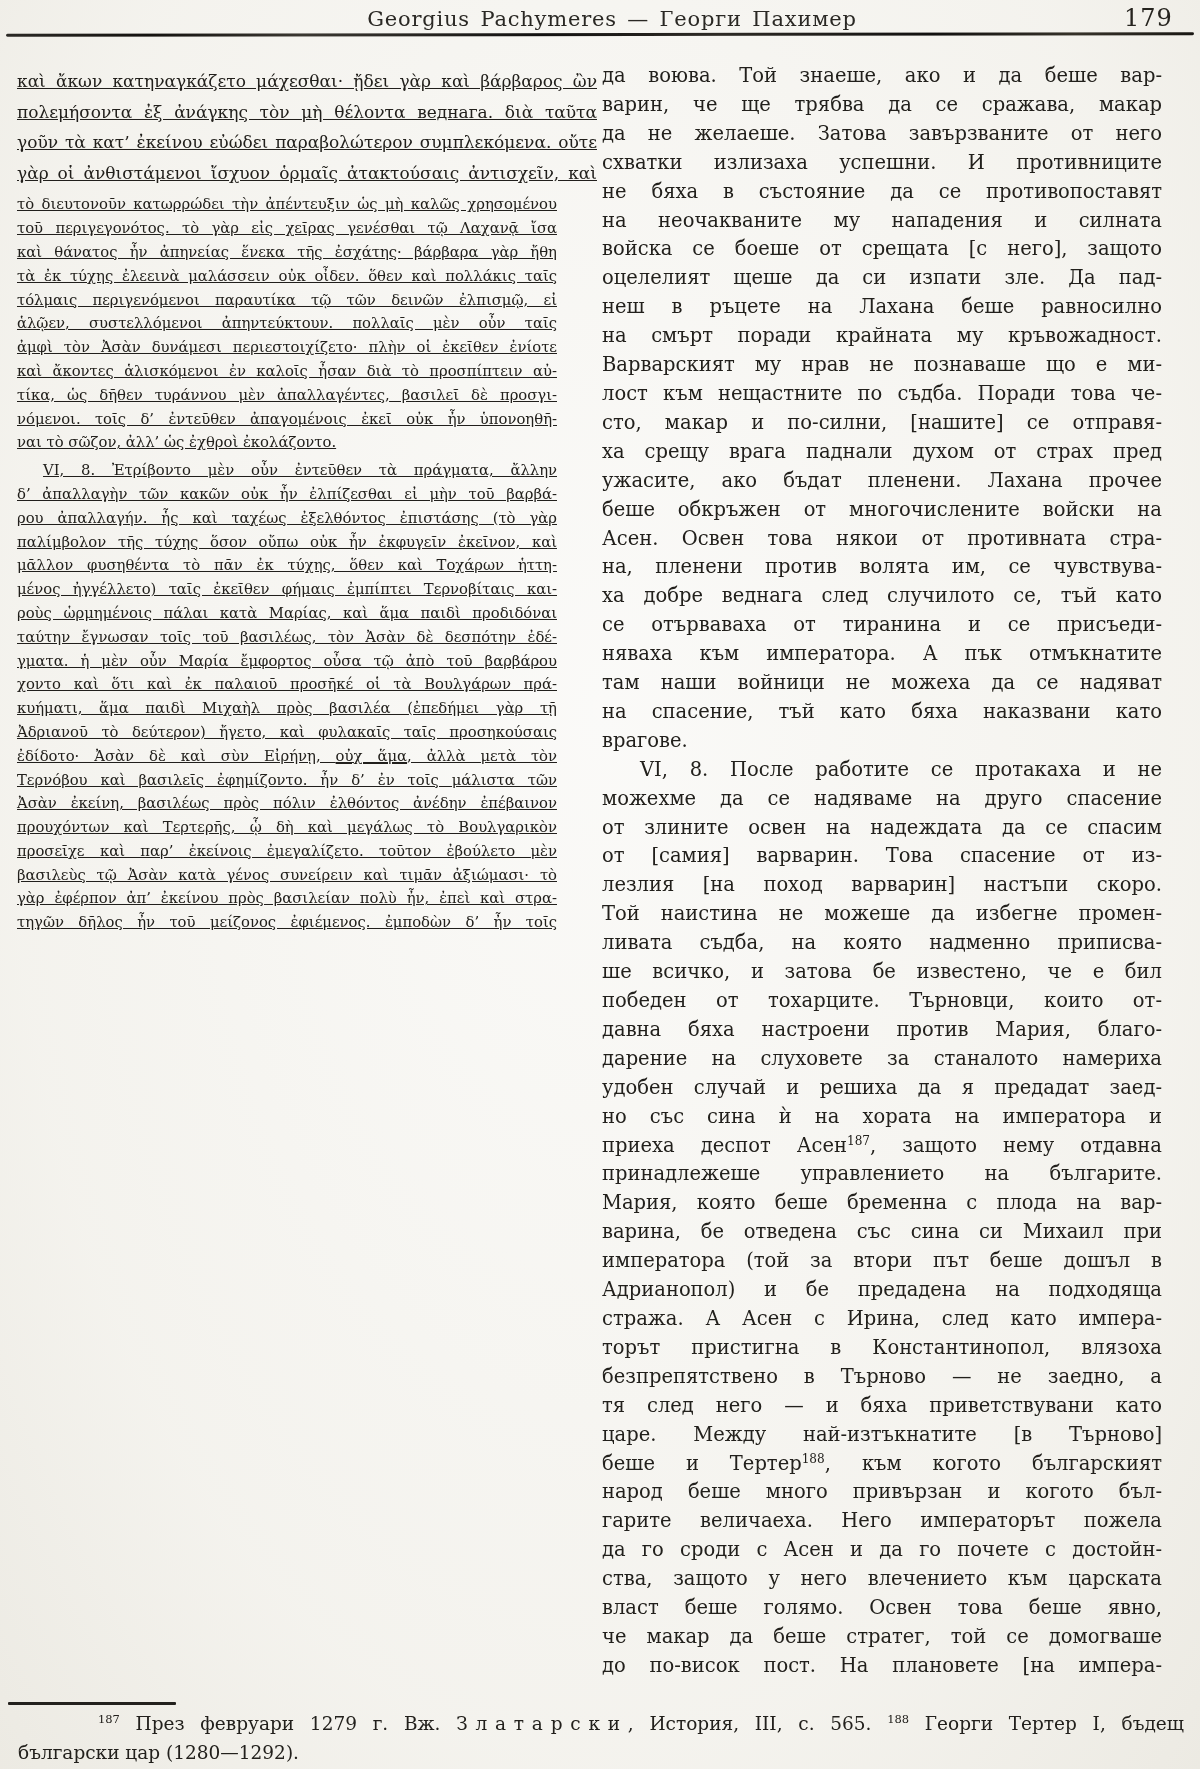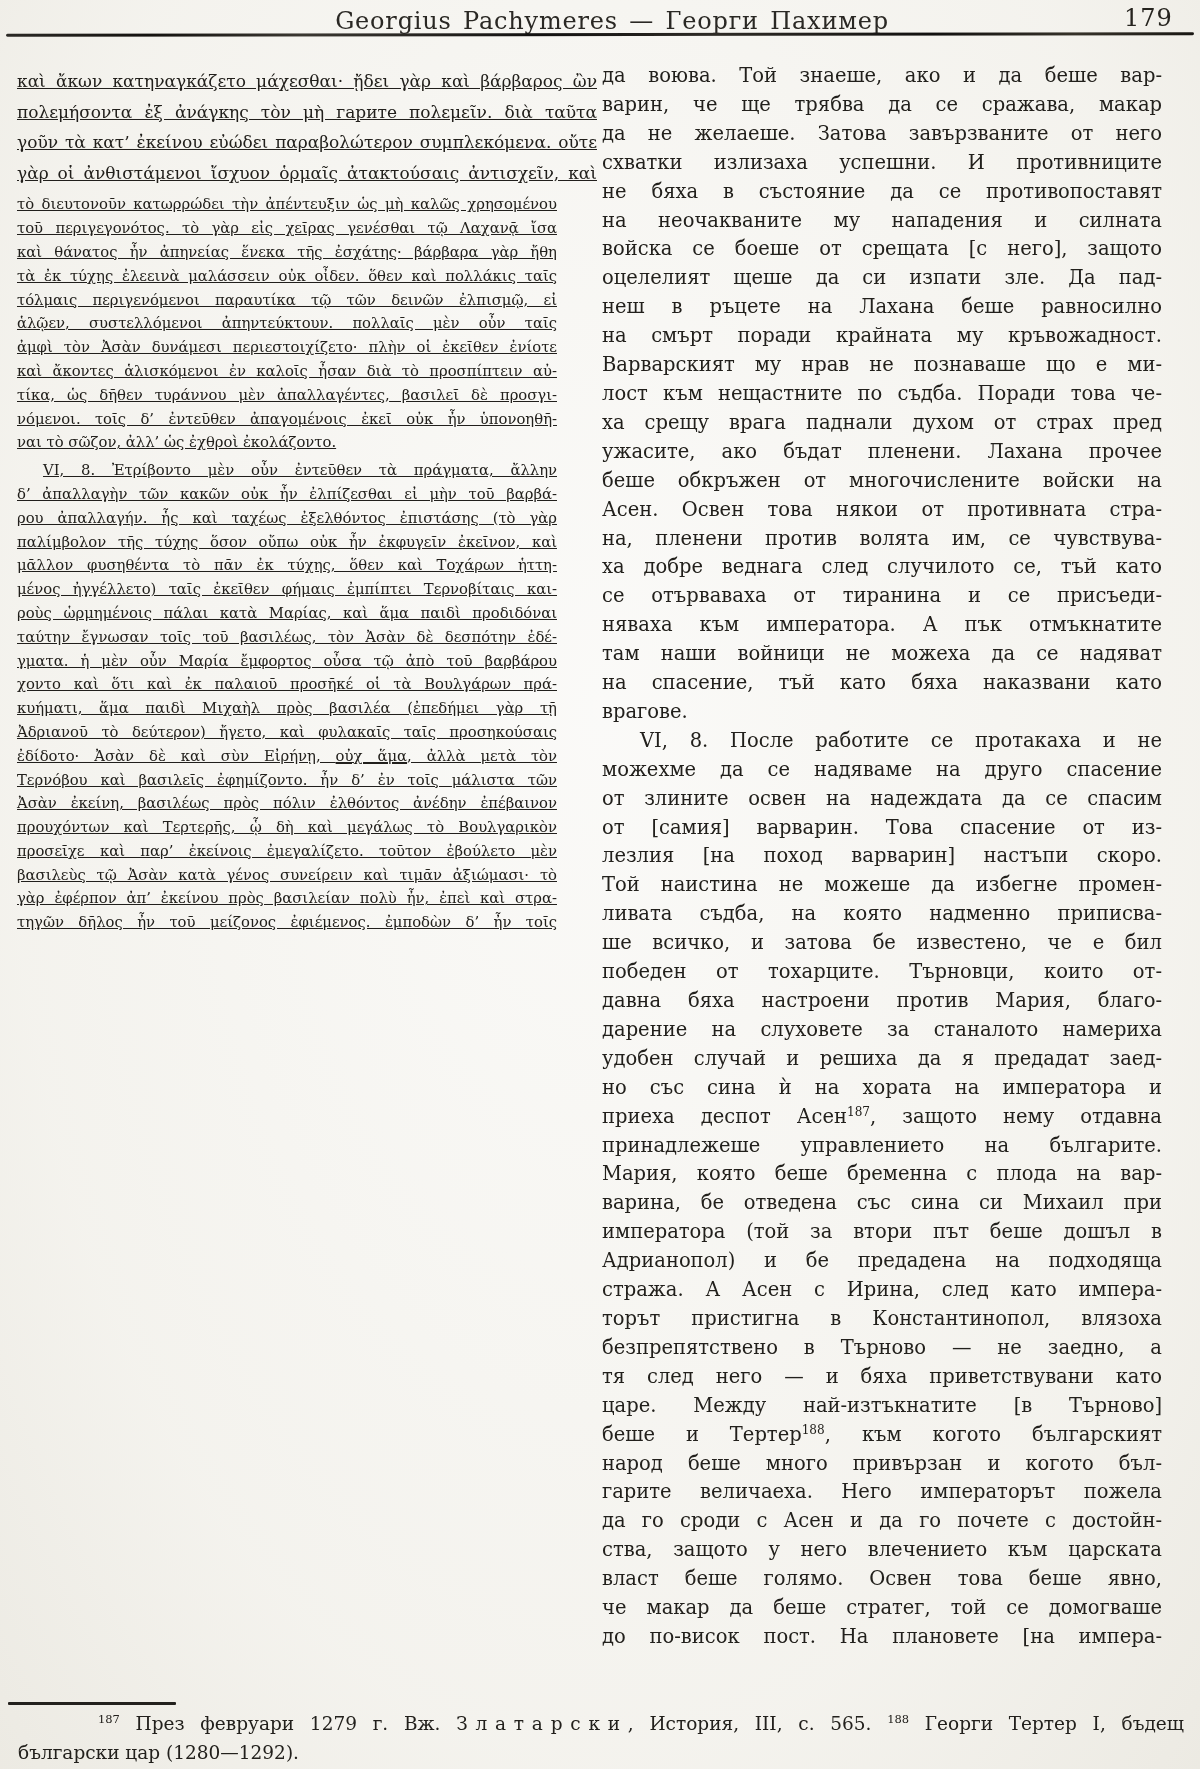--- a/index.html
+++ b/index.html
@@ -11,21 +11,21 @@
     overflow:hidden;
   }
   .page{position:absolute;inset:0;
     background:
       radial-gradient(ellipse at 50% 40%, rgba(255,255,255,0.5) 0%, rgba(240,238,231,0.35) 70%, rgba(228,225,215,0.55) 100%),
       #f6f5f1;
   }
   
   .hdr-title{
     position:absolute;top:7px;left:50%;transform:translateX(-50%);margin-left:12px;
-    font-size:24px;letter-spacing:0.8px;word-spacing:3px;color:#2a2824;white-space:nowrap;
+    font-size:21px;letter-spacing:0.8px;word-spacing:3px;color:#2a2824;white-space:nowrap;
   }
   .hdr-page{
     position:absolute;top:4px;left:1124px;font-size:24px;letter-spacing:1px;color:#26241f;
   }
   .hdr-rule{
     position:absolute;top:33px;left:6px;width:1188px;height:3px;border-radius:2px;
     background:linear-gradient(90deg,#2b2925 0%,#14120f 12%,#3a3731 25%,#121110 45%,#2e2b26 60%,#121110 78%,#363229 90%,#191713 100%);
     transform:rotate(-0.08deg);
   }
   
@@ -55,21 +55,21 @@
 
 <div class="page">
 
   <div class="hdr-title">Georgius Pachymeres — Георги Пахимер</div>
   <div class="hdr-page">179</div>
   <div class="hdr-rule"></div>
 
   <div class="col gk" lang="grc">
     <div class="gk-lg" id="gk-large">
         <div class="ln">καὶ ἄκων κατηναγκάζετο μάχεσθαι· ᾔδει γὰρ καὶ βάρβαρος ὢν</div>
-        <div class="ln">πολεμήσοντα ἐξ ἀνάγκης τὸν μὴ гарите πολεμεῖν. διὰ ταῦτα</div>
+        <div class="ln">πολεμήσοντα ἐξ ἀνάγκης τὸν μὴ θέλοντα веднага. διὰ ταῦτα</div>
         <div class="ln">γοῦν τὰ κατ’ ἐκείνου εὐώδει παραβολώτερον συμπλεκόμενα. οὔτε</div>
         <div class="ln">γὰρ οἱ ἀνθιστάμενοι ἴσχυον ὁρμαῖς ἀτακτούσαις ἀντισχεῖν, καὶ</div>
       </div>
     <div class="gk-sm" id="gk-small">
         <div class="ln">τὸ διευτονοῦν κατωρρώδει τὴν ἀπέντευξιν ὡς μὴ καλῶς χρησομένου</div>
         <div class="ln">τοῦ περιγεγονότος. τὸ γὰρ εἰς χεῖρας γενέσθαι τῷ Λαχανᾷ ἴσα</div>
         <div class="ln">καὶ θάνατος ἦν ἀπηνείας ἕνεκα τῆς ἐσχάτης· βάρβαρα γὰρ ἤθη</div>
         <div class="ln">τὰ ἐκ τύχης ἐλεεινὰ μαλάσσειν οὐκ οἶδεν. ὅθεν καὶ πολλάκις ταῖς</div>
         <div class="ln">τόλμαις περιγενόμενοι παραυτίκα τῷ τῶν δεινῶν ἐλπισμῷ, εἰ</div>
         <div class="ln">ἁλῷεν, συστελλόμενοι ἀπηντεύκτουν. πολλαῖς μὲν οὖν ταῖς</div>
@@ -110,20 +110,21 @@
         <div class="ln">да не желаеше. Затова завързваните от него</div>
         <div class="ln">схватки излизаха успешни. И противниците</div>
         <div class="ln">не бяха в състояние да се противопоставят</div>
         <div class="ln">на неочакваните му нападения и силната</div>
         <div class="ln">войска се боеше от срещата [с него], защото</div>
         <div class="ln">оцелелият щеше да си изпати зле. Да пад-</div>
         <div class="ln">неш в ръцете на Лахана беше равносилно</div>
         <div class="ln">на смърт поради крайната му кръвожадност.</div>
         <div class="ln">Варварският му нрав не познаваше що е ми-</div>
         <div class="ln">лост към нещастните по съдба. Поради това че-</div>
+        <div class="ln">сто, макар и по-силни, [нашите] се отправя-</div>
         <div class="ln">ха срещу врага паднали духом от страх пред</div>
         <div class="ln">ужасите, ако бъдат пленени. Лахана прочее</div>
         <div class="ln">беше обкръжен от многочислените войски на</div>
         <div class="ln">Асен. Освен това някои от противната стра-</div>
         <div class="ln">на, пленени против волята им, се чувствува-</div>
         <div class="ln">ха добре веднага след случилото се, тъй като</div>
         <div class="ln">се отърваваха от тиранина и се присъеди-</div>
         <div class="ln">няваха към императора. А пък отмъкнатите</div>
         <div class="ln">там наши войници не можеха да се надяват</div>
         <div class="ln">на спасение, тъй като бяха наказвани като</div>

